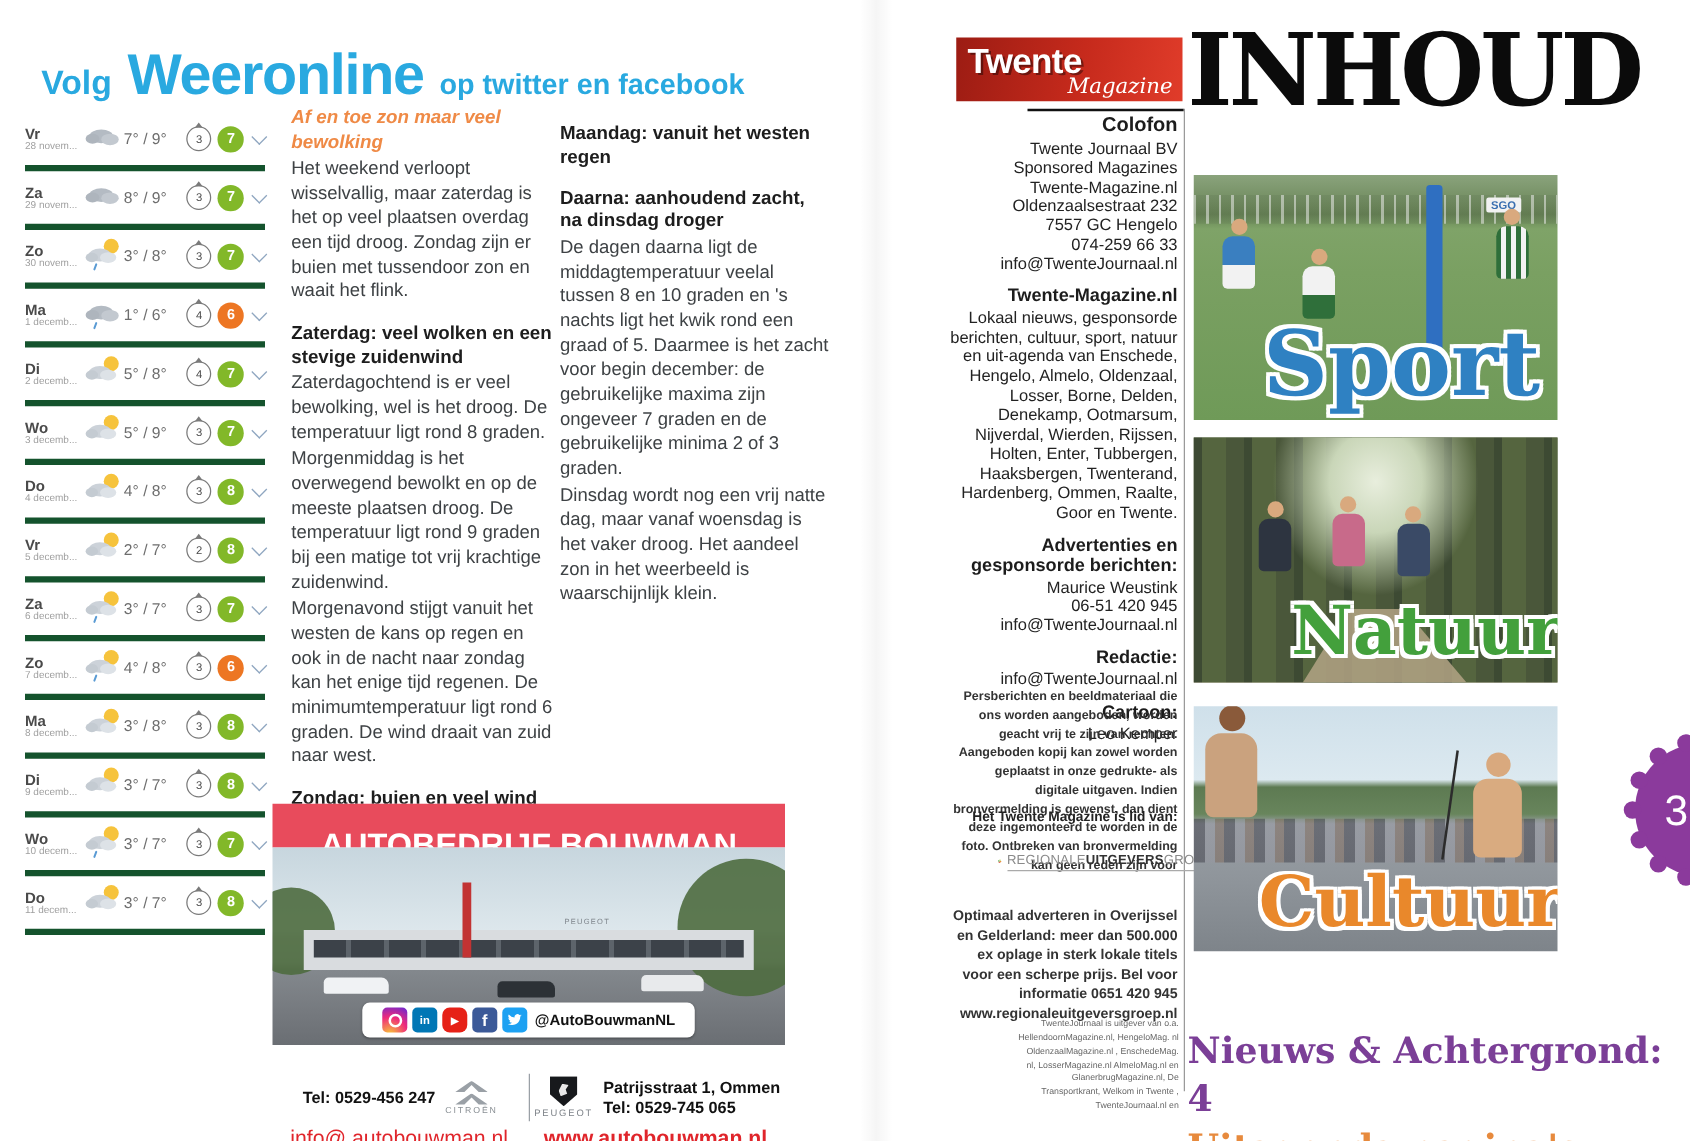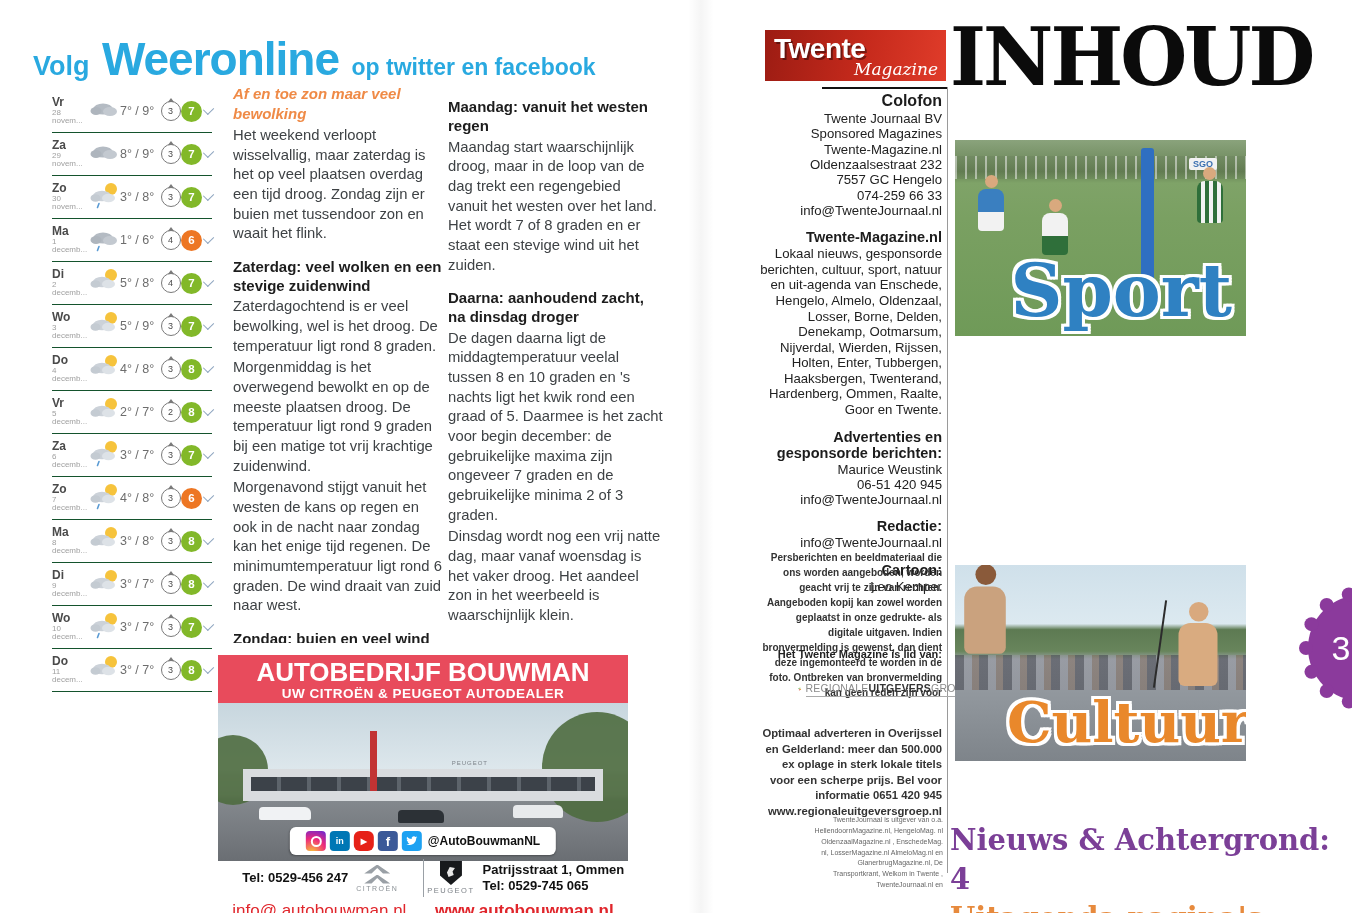--- a/index.html
+++ b/index.html
@@ -9,21 +9,21 @@
         background:linear-gradient(90deg,rgba(0,0,0,0) 0%,rgba(0,0,0,.04) 50%,rgba(0,0,0,0) 100%);}
 
   
   .wo-header{position:absolute;left:33px;top:32px;color:#29a9e0;white-space:nowrap;}
   .wo-prefix{font-size:27px;font-weight:600;}
   .wo-brand{font-size:46px;font-weight:800;letter-spacing:-1px;margin:0 8px;}
   .wo-suffix{font-size:23px;font-weight:600;}
 
   
   .forecast{position:absolute;left:20px;top:90px;width:192px;}
-  .f-row{height:42px;display:flex;align-items:center;border-bottom:1px solid #14532d;margin-left:32px;}
+  .f-row{height:42px;display:flex;align-items:center;border-bottom:5px solid #14532d;}
   .f-day{width:46px;line-height:1.05;}
   .f-day b{font-size:12px;color:#4a4a4a;font-weight:700;display:block;}
   .f-day span{font-size:8px;color:#a0a0a0;display:block;}
   .f-ico{width:36px;text-align:center;}
   .f-temp{width:52px;font-size:12.5px;color:#6d6d6d;}
   .f-wind{width:26px;position:relative;}
   .wind-c{width:18px;height:18px;border:1.4px solid #7a7a7a;border-radius:50%;
           font-size:9px;color:#4a4a4a;display:flex;align-items:center;justify-content:center;position:relative;}
   .wind-c:before{content:"";position:absolute;top:-4px;left:6px;border-left:3px solid transparent;
           border-right:3px solid transparent;border-bottom:4px solid #7a7a7a;}
@@ -36,21 +36,21 @@
   
   .art-col{position:absolute;top:84px;font-size:14.8px;line-height:1.33;color:#3e4245;}
   .col1{left:233px;width:212px;}
   .col2{left:448px;width:216px;}
   .art-lede-title{color:#ef8a46;font-weight:700;font-style:italic;font-size:15px;margin:0 0 2px;}
   .art-title{color:#1d1d1d;font-weight:700;font-size:15px;margin:14px 0 2px;line-height:1.25;}
   .art-col p{margin:0 0 2px;}
 
   
   .ad{position:absolute;left:218px;top:643px;width:410px;height:262px;background:#fff;}
-  .ad-banner{height:48px;background:#e84b5c;color:#fff;text-align:center;padding-top:4px;box-sizing:border-box;margin-top:12px;}
+  .ad-banner{height:35px;background:#e84b5c;color:#fff;text-align:center;padding-top:20px;box-sizing:border-box;}
   .ad-title{font-size:26px;font-weight:800;letter-spacing:0;line-height:1.05;}
   .ad-sub{font-size:13.5px;font-weight:700;letter-spacing:.5px;}
   .ad-photo{position:relative;height:158px;overflow:hidden;
      background:linear-gradient(180deg,#c7d6de 0%,#dde7ec 42%,#c9cdd0 46%,#b9bec2 58%,#83888d 62%,#75797e 84%,#6a6e73 100%);}
   .ad-bldg{position:absolute;left:6%;top:42%;width:88%;height:20%;background:#d9dcdf;}
   .ad-win{position:absolute;left:8%;top:47%;width:84%;height:9%;
      background:repeating-linear-gradient(90deg,#3c4249 0 26px,#5d646b 26px 30px);}
   .ad-sign{position:absolute;left:57%;top:36%;font-size:6px;letter-spacing:1px;color:#7d838a;}
   .ad-flag{position:absolute;left:37%;top:18%;width:7px;height:38%;background:#c23333;}
   .ad-tree{position:absolute;border-radius:50%;background:#4e6b3f;opacity:.9;}
@@ -447,21 +447,20 @@
       <p data-interactable="false">Het weekend verloopt wisselvallig, maar zaterdag is het op veel plaatsen overdag een tijd droog. Zondag zijn er buien met tussendoor zon en waait het flink.</p>
       <div class="art-title" data-interactable="false">Zaterdag: veel wolken en een stevige zuidenwind</div>
       <p data-interactable="false">Zaterdagochtend is er veel bewolking, wel is het droog. De temperatuur ligt rond 8 graden.</p>
       <p data-interactable="false">Morgenmiddag is het overwegend bewolkt en op de meeste plaatsen droog. De temperatuur ligt rond 9 graden bij een matige tot vrij krachtige zuidenwind.</p>
       <p data-interactable="false">Morgenavond stijgt vanuit het westen de kans op regen en ook in de nacht naar zondag kan het enige tijd regenen. De minimumtemperatuur ligt rond 6 graden. De wind draait van zuid naar west.</p>
       <div class="art-title" data-interactable="false">Zondag: buien en veel wind</div>
       <p data-interactable="false">Op de tweede dag van het weekend is er af en toe zon, maar trekken er ook buien over het land. Het waait stevig uit het westen tot zuidwesten met kans op fikse windstoten. De maximumtemperatuur komt uit op 8 of 9 graden.</p>
     </div>
   <div class="art-col col2" id="col2" data-interactable="false">
       <div class="art-title" data-interactable="false">Maandag: vanuit het westen regen</div>
-      <p data-interactable="false">Maandag start waarschijnlijk droog, maar in de loop van de dag trekt een regengebied vanuit het westen over het land. Het wordt 7 of 8 graden en er staat een stevige wind uit het zuiden.</p>
       <div class="art-title" data-interactable="false">Daarna: aanhoudend zacht, na dinsdag droger</div>
       <p data-interactable="false">De dagen daarna ligt de middagtemperatuur veelal tussen 8 en 10 graden en 's nachts ligt het kwik rond een graad of 5. Daarmee is het zacht voor begin december: de gebruikelijke maxima zijn ongeveer 7 graden en de gebruikelijke minima 2 of 3 graden.</p>
       <p data-interactable="false">Dinsdag wordt nog een vrij natte dag, maar vanaf woensdag is het vaker droog. Het aandeel zon in het weerbeeld is waarschijnlijk klein.</p>
     </div>
 
   <div class="ad" data-interactable="false">
     <div class="ad-banner" data-interactable="false">
       <div class="ad-title" data-interactable="false">AUTOBEDRIJF BOUWMAN</div>
       <div class="ad-sub" data-interactable="false">UW CITROËN &amp; PEUGEOT AUTODEALER</div>
     </div>
@@ -577,20 +576,36 @@
     <div class="fig" style="left:30%;top:30%;" data-interactable="false">
         <div class="head"></div>
         <div class="body" style="background:linear-gradient(180deg,#f2f2f2 55%,#2f6f3a 55%);"></div>
       </div>
     <div class="fig" style="right:8%;top:14%;" data-interactable="false">
         <div class="head"></div>
         <div class="body" style="background:repeating-linear-gradient(90deg,#2f6f3a 0 4px,#f2f2f2 4px 8px);"></div>
       </div>
     <span class="toc-word" style="right: 14px; top: 108px; font-size: 72px; color: rgb(47, 129, 194);" data-interactable="false">Sport</span>
   </div>
+  <div class="toc-img img-natuur" data-interactable="false">
+    <div class="path" data-interactable="false"></div>
+    <div class="fig" style="left:18%;top:26%;" data-interactable="false">
+        <div class="head"></div>
+        <div class="body" style="background:#2d3440;"></div>
+      </div>
+    <div class="fig" style="left:38%;top:24%;" data-interactable="false">
+        <div class="head"></div>
+        <div class="body" style="background:#c86a8a;"></div>
+      </div>
+    <div class="fig" style="left:56%;top:28%;" data-interactable="false">
+        <div class="head"></div>
+        <div class="body" style="background:#3a4a66;"></div>
+      </div>
+    <span class="toc-word" style="left: 78px; top: 122px; font-size: 54px; color: rgb(67, 160, 60);" data-interactable="false">Natuur</span>
+  </div>
   <div class="toc-img img-cultuur" data-interactable="false">
     <div class="crowd" data-interactable="false"></div>
     <div class="mic" data-interactable="false"></div>
     <div class="fig" style="left:6%;top:8%;transform:scale(1.6);" data-interactable="false">
         <div class="head" style="background:#8a5a3a;"></div>
         <div class="body" style="background:#caa27e;"></div>
       </div>
     <div class="fig" style="right:12%;top:26%;transform:scale(1.5);" data-interactable="false">
         <div class="head" style="background:#d9a97e;"></div>
         <div class="body" style="background:#d9ab80;"></div>

